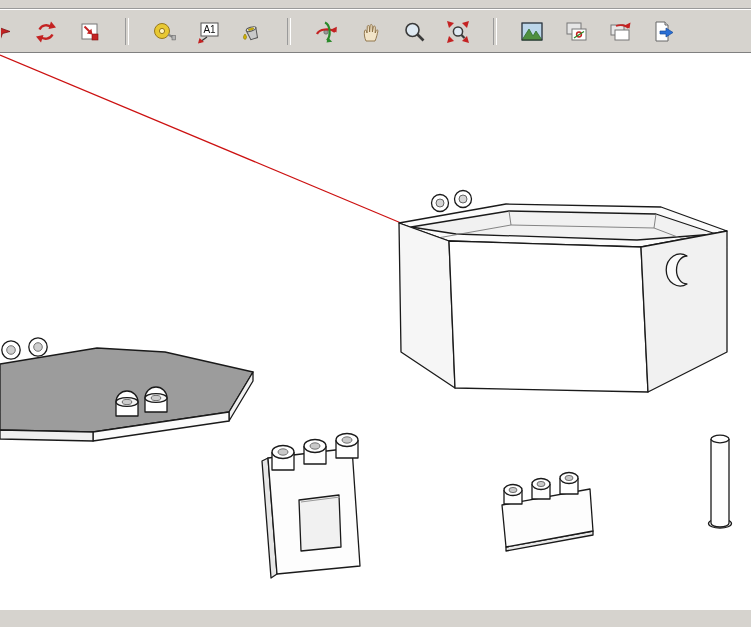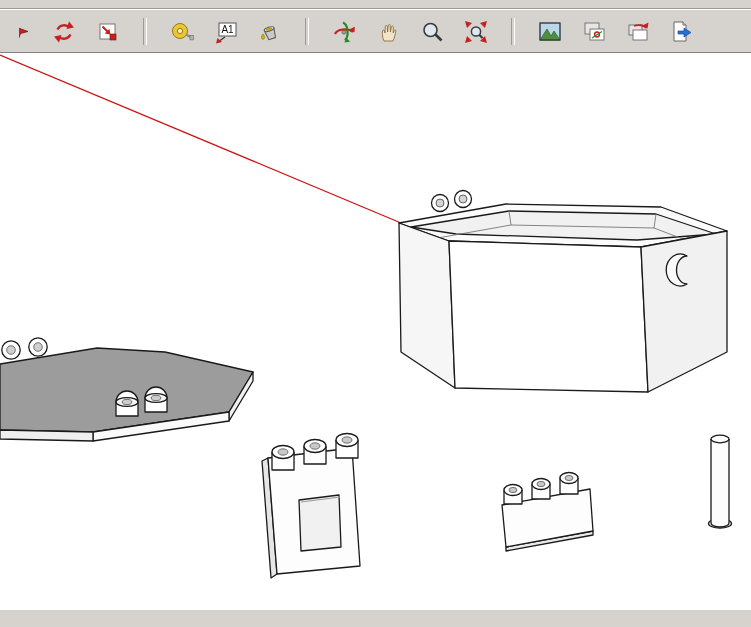--- a/index.html
+++ b/index.html
@@ -6,21 +6,21 @@
   body{
     width:751px;height:627px;position:relative;overflow:hidden;
     font-family:"Liberation Sans",sans-serif;
     background:#d6d3ce;
   }
   
   .top-chrome{height:53px;background:#d6d3ce;box-sizing:border-box;border-bottom:1px solid #808080;}
   .menu-gap{height:8px;border-bottom:1px solid #9a9a9a;}
   .toolbar{
     height:43px;display:flex;align-items:center;
-    border-top:1px solid #ffffff;padding-left:19px;gap:16px;
+    border-top:1px solid #ffffff;padding-left:1px;gap:16px;
   }
   .tb-btn{width:28px;height:28px;display:flex;align-items:center;justify-content:center;flex:0 0 auto;}
   .tb-btn.clipped{width:15px;overflow:hidden;justify-content:flex-start;}
   .tb-btn.clipped svg{margin-left:-8px;}
   .tb-sep{width:2px;height:27px;border-left:1px solid #9a9a9a;border-right:1px solid #ffffff;margin:0 5px;flex:0 0 auto;}
   
   .viewport{width:751px;height:556px;background:#ffffff;position:relative;}
   .viewport svg{display:block;}
   
   .status-bar{height:17px;background:#d6d3ce;border-top:1px solid #ffffff;box-sizing:border-box;}

